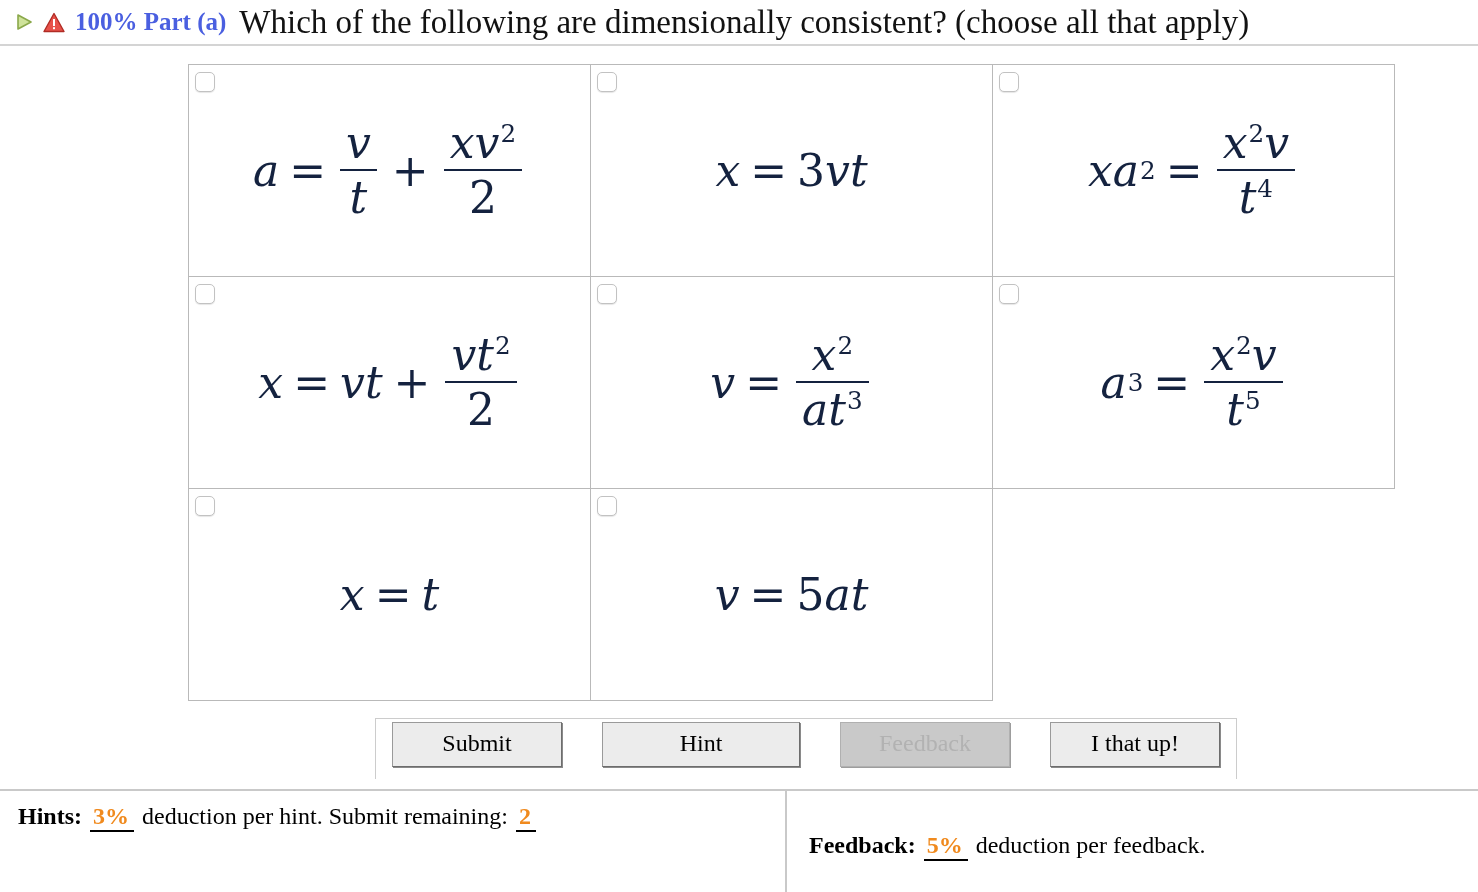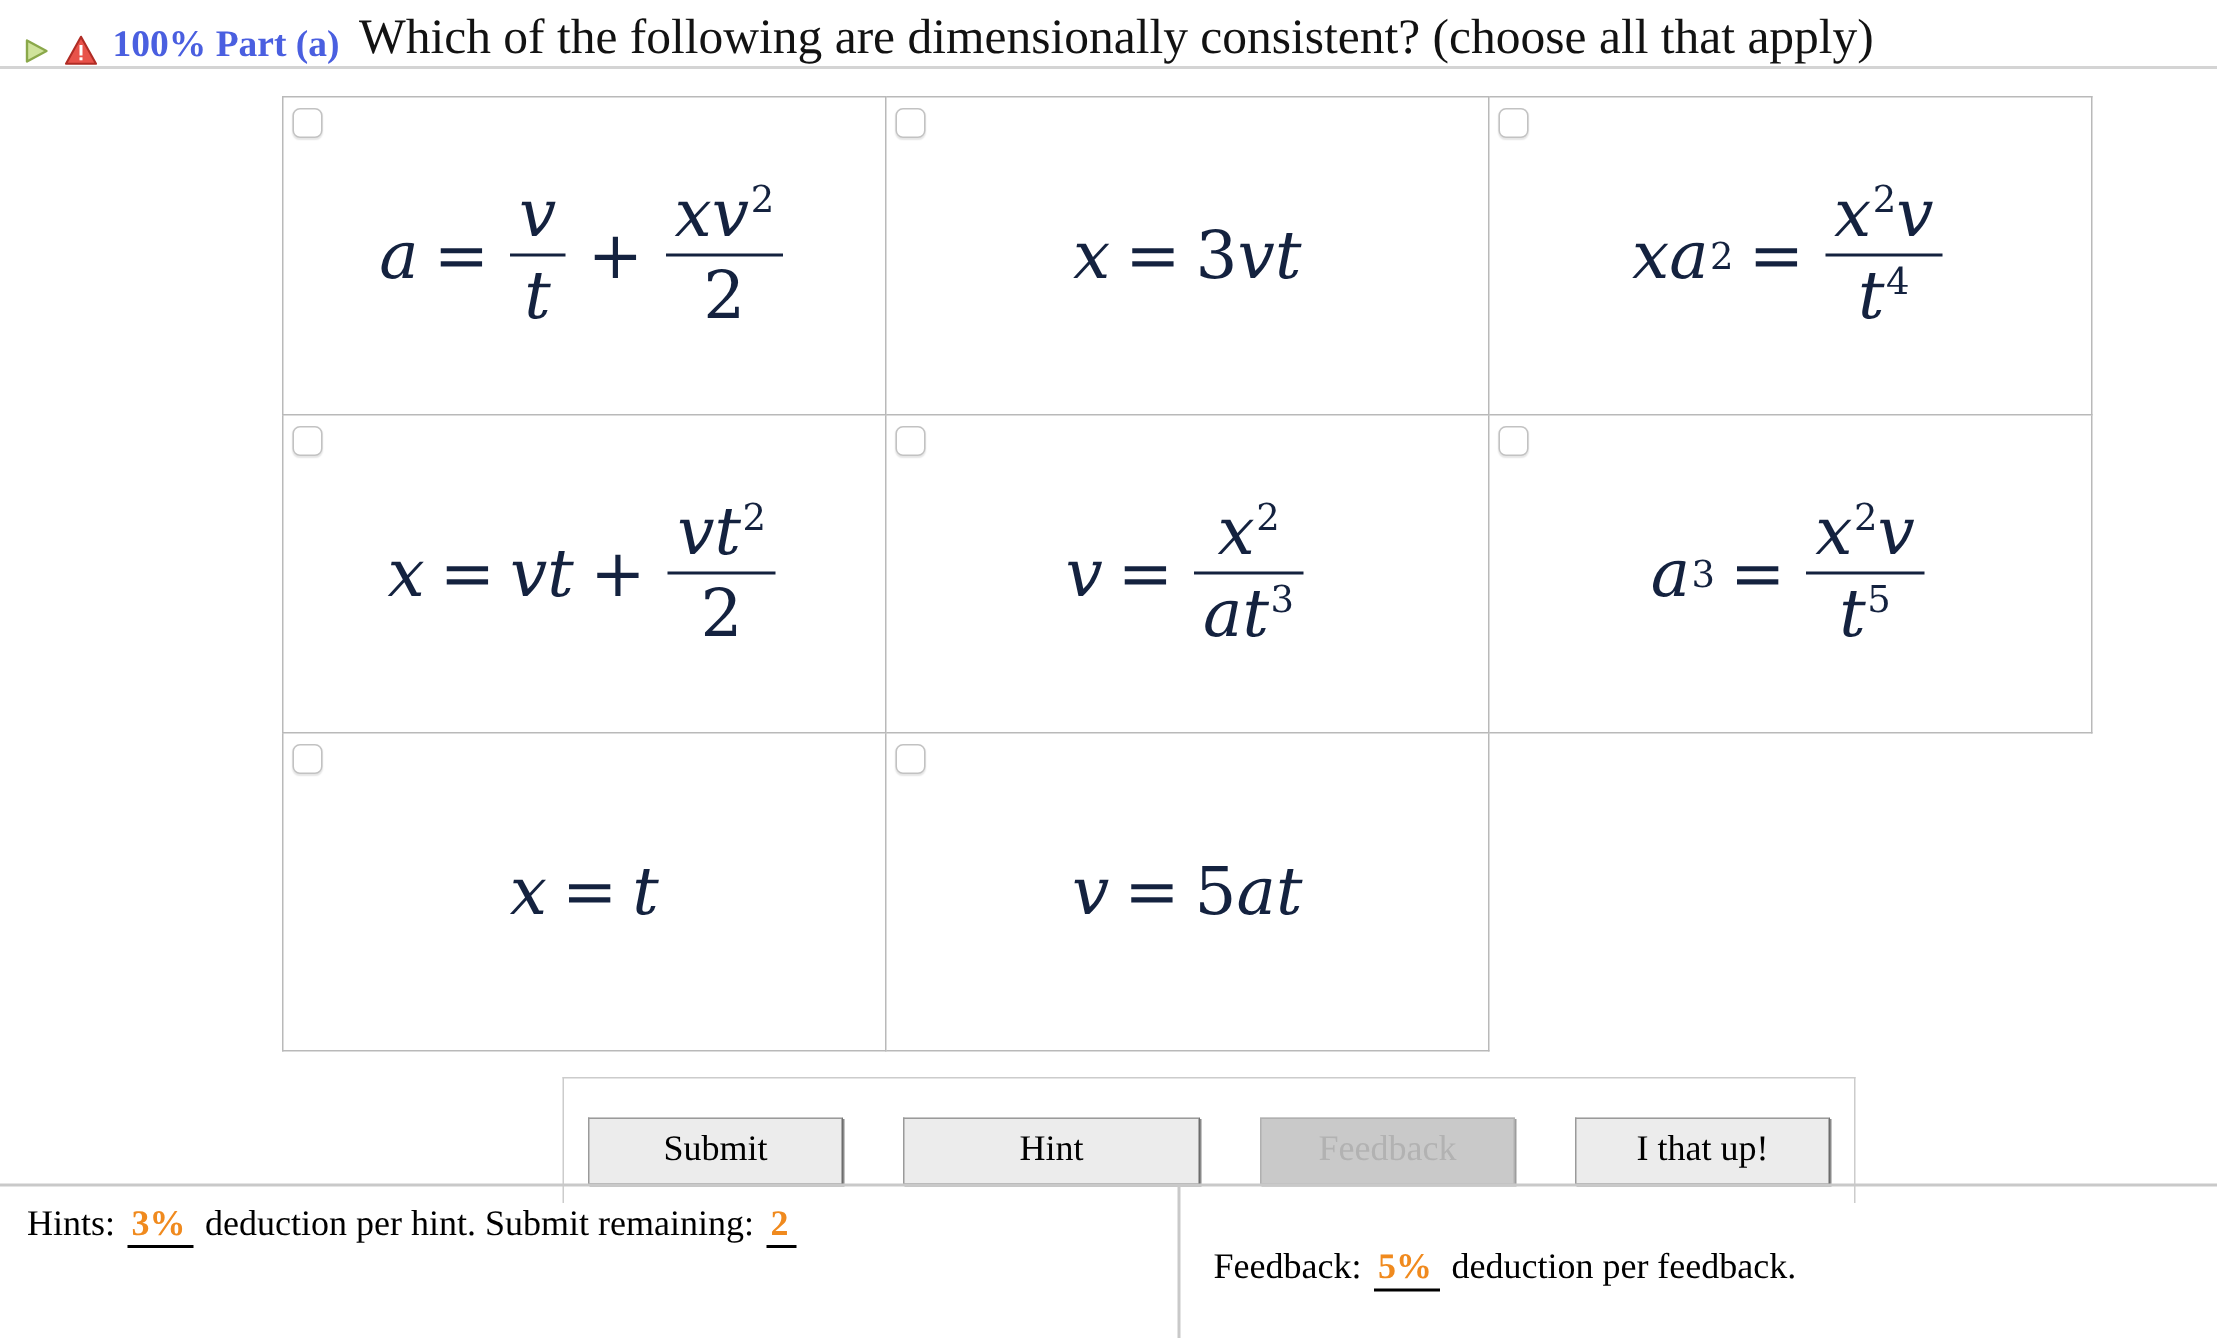--- a/index.html
+++ b/index.html
@@ -13,21 +13,21 @@
     font-family: "Liberation Serif", "DejaVu Serif", serif;
     color: #000000;
     overflow: hidden;
     position: relative;
   }
 
   
   .header {
     height: 46px;
     display: flex;
-    align-items: flex-end;
+    align-items: center;
     padding-left: 14px;
     box-sizing: border-box;
     border-bottom: 2px solid #d4d4d4;
   }
   .play-icon {
     width: 20px;
     height: 20px;
     margin-right: 9px;
     flex: none;
   }
@@ -143,21 +143,21 @@
   .btnbar-wrap {
     margin-top: 17px;
     padding-left: 375px;
   }
   .btnbar {
     display: inline-flex;
     align-items: center;
     gap: 40px;
     border: 1px solid #cccccc;
     border-bottom: none;
-    padding: 26px 16px 12px 16px;
+    padding: 3px 16px 12px 16px;
     background: #ffffff;
   }
   .btn {
     font-family: "Liberation Serif", "DejaVu Serif", serif;
     font-size: 24px;
     color: #000000;
     background: #ececec;
     border: 1px solid #9a9a9a;
     border-right-color: #6d6d6d;
     border-bottom-color: #6d6d6d;
@@ -189,21 +189,21 @@
     border-top: 2px solid #c9c9c9;
     box-sizing: border-box;
   }
   .foot-panel {
     padding: 12px 0 0 18px;
     font-size: 24px;
     box-sizing: border-box;
   }
   .foot-left  { width: 787px; border-right: 2px solid #c9c9c9; }
   .foot-right { width: 677px; padding-left: 22px; margin-top: 29px; }
-  .foot-label { font-weight: normal; }
+  .foot-label { font-weight: bold; }
   .val {
     color: #f08a1e;
     font-weight: bold;
     border-bottom: 2px solid #000000;
     padding: 0 5px 1px 3px;
     margin: 0 2px;
   }
 </style>
 </head>
 <body>

